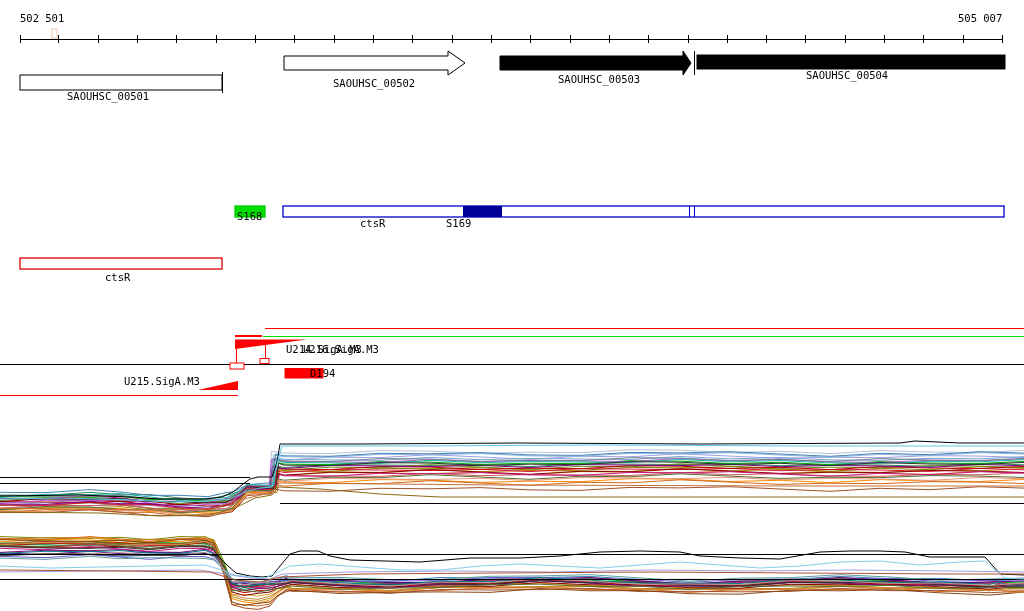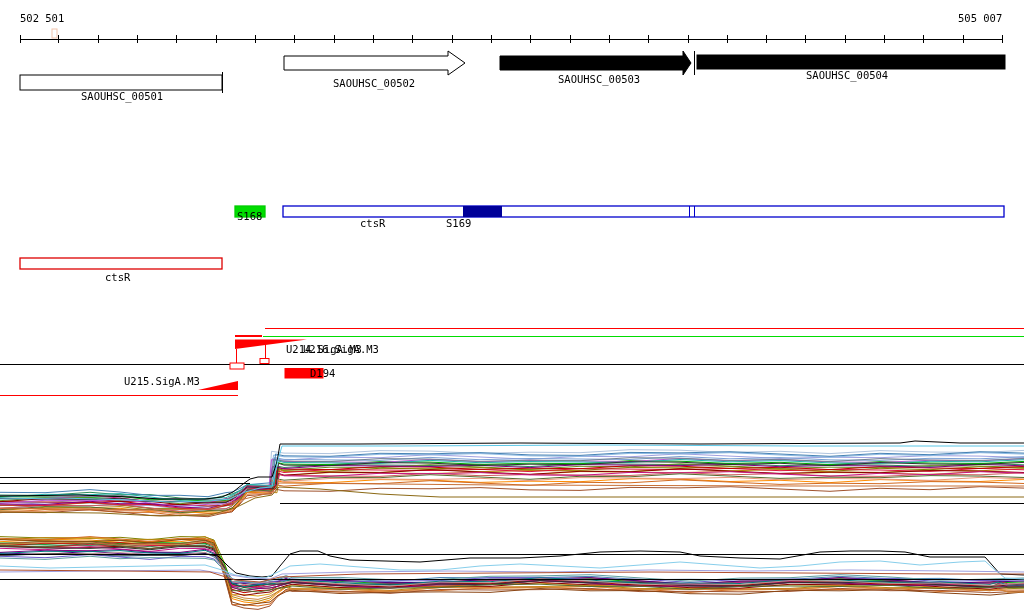--- a/index.html
+++ b/index.html
@@ -149,21 +149,21 @@
         <polyline points="0,555 60,554 120,555 180,555 205,554 218,556 228,566 236,573 250,576 262,577 272,576 280,566 290,554 300,551 318,551 330,556 350,560 420,562 470,558 520,558 560,556 600,552 640,551 680,552 700,556 740,558 780,559 820,552 850,551 880,551 905,552 930,557 960,557 985,557 993,566 1000,574 1024,575" fill="none" stroke="#000000" stroke-width="1" stroke-linejoin="round"></polyline>
         <polyline points="0,566 50,568 100,567 150,566 205,565 222,570 235,575 250,577 265,578 278,572 290,566 320,564 360,567 400,570 440,570 480,566 520,564 560,566 600,568 640,565 680,562 720,565 760,568 800,566 840,562 880,561 920,565 960,562 985,561 995,570 1005,578 1024,579" fill="none" stroke="#87ceeb" stroke-width="1" stroke-linejoin="round"></polyline>
         <polyline points="0,572 100,571 200,570 225,574 250,578 270,579 282,574 350,572 450,571 550,572 650,570 750,571 850,570 950,571 1024,572" fill="none" stroke="#9f9fdf" stroke-width="1" stroke-linejoin="round"></polyline>
         <polyline points="0,570 120,571 210,572 235,580 260,582 280,577 360,574 500,573 650,572 800,573 950,574 1024,574" fill="none" stroke="#b05030" stroke-width="1" stroke-linejoin="round"></polyline>
       </g>
     </svg>
 
   <div class="lbl" style="left:20px;top:13px">502 501</div>
   <div class="lbl" style="left:958px;top:13px">505 007</div>
 
-  <div class="lbl" style="left:81px;top:91px">SAOUHSC_00501</div>
+  <div class="lbl" style="left:67px;top:91px">SAOUHSC_00501</div>
   <div class="lbl" style="left:333px;top:78px">SAOUHSC_00502</div>
   <div class="lbl" style="left:558px;top:74px">SAOUHSC_00503</div>
   <div class="lbl" style="left:806px;top:70px">SAOUHSC_00504</div>
 
   <div class="lbl" style="left:237px;top:211px">S168</div>
   <div class="lbl" style="left:360px;top:218px">ctsR</div>
   <div class="lbl" style="left:446px;top:218px">S169</div>
   <div class="lbl" style="left:105px;top:272px">ctsR</div>
 
   <div class="lbl" style="left:286px;top:344px">U214.SigA.M3</div>

